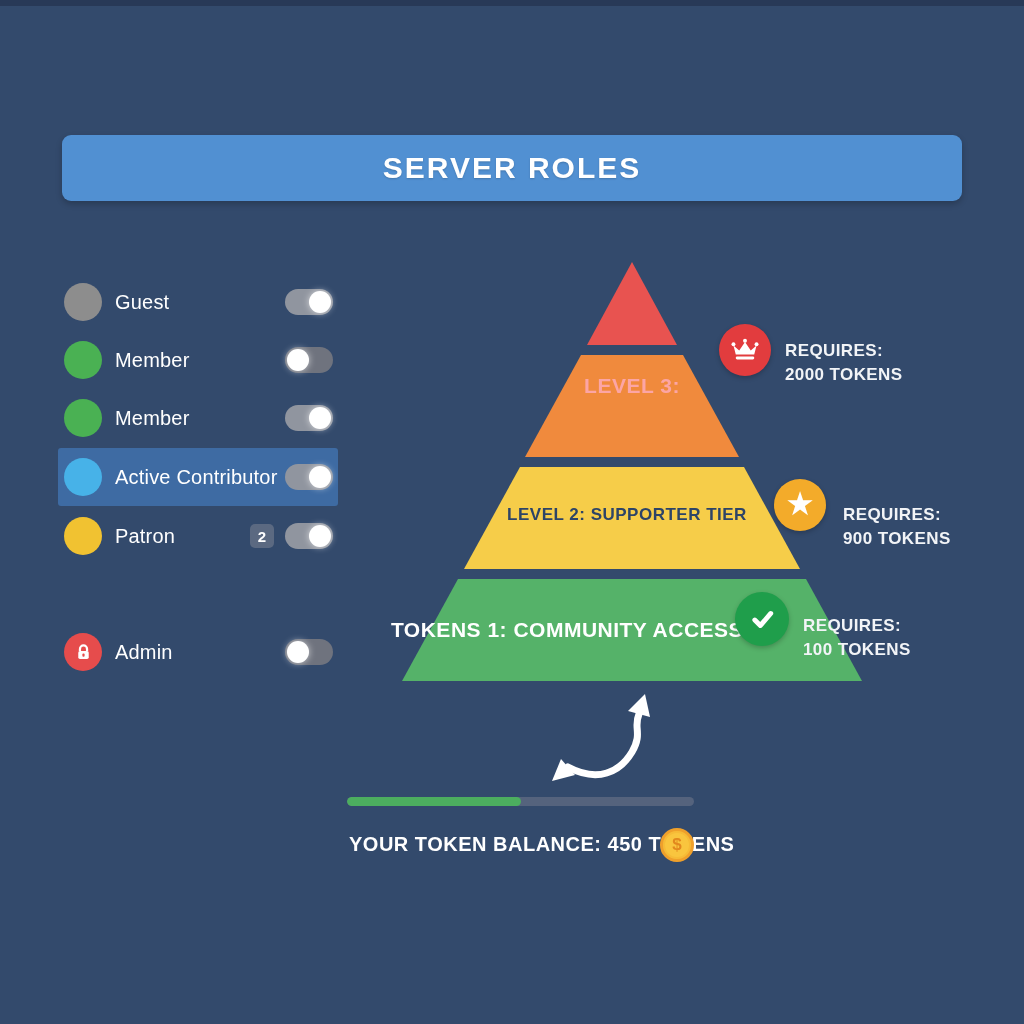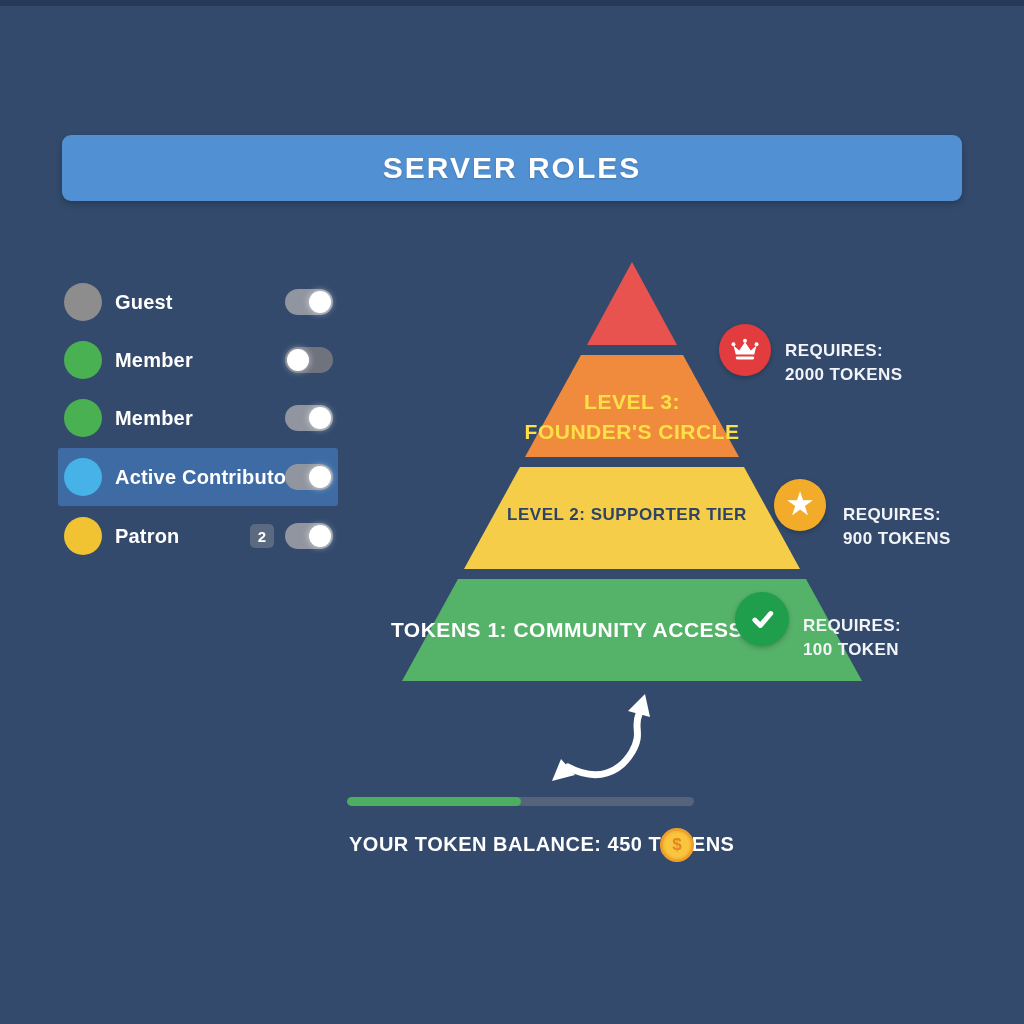--- a/index.html
+++ b/index.html
@@ -25,42 +25,42 @@
   
   .role-row{
     position:absolute;left:58px;width:280px;height:58px;
     display:flex;align-items:center;padding-left:6px;box-sizing:border-box;
   }
   .role-row.selected{border-radius:3px;}
   .avatar{
     width:38px;height:38px;border-radius:50%;flex:0 0 38px;
     display:flex;align-items:center;justify-content:center;
   }
-  .role-label{margin-left:13px;color:#fff;font-size:20px;font-weight:700;letter-spacing:.2px;white-space:nowrap;}
+  .role-label{margin-left:13px;color:#fff;font-size:20px;font-weight:400;letter-spacing:.2px;white-space:nowrap;}
   .toggle{
     position:absolute;right:5px;top:50%;margin-top:-13px;
     width:48px;height:26px;border-radius:13px;background:#6f737e;
   }
   .toggle.on{background:#90959f;}
   .knob{
     position:absolute;top:2px;left:2px;width:22px;height:22px;border-radius:50%;
     background:#fff;box-shadow:0 0 7px rgba(255,255,255,.65);
   }
   .toggle.on .knob{left:24px;}
   .count-badge{
     position:absolute;right:64px;top:50%;margin-top:-12px;
     width:24px;height:24px;border-radius:5px;background:rgba(124,132,148,.55);
     color:#fff;font-size:15px;font-weight:700;
     display:flex;align-items:center;justify-content:center;
   }
 
   
   .pyramid-svg{position:absolute;left:390px;top:250px;}
   .tier-label{position:absolute;transform:translateX(-50%);text-align:center;font-weight:700;letter-spacing:.5px;white-space:nowrap;}
-  .lvl3{left:632px;top:387px;font-size:21px;line-height:30px;color:#fde047;}
+  .lvl3{left:632px;top:371px;font-size:21px;line-height:30px;color:#fca5a5;}
   .lvl2{left:627px;top:505px;font-size:17px;color:#2d4467;}
   .lvl1{left:567px;top:618px;font-size:21px;color:#fff;}
 
   .pyr-badge{
     position:absolute;border-radius:50%;
     display:flex;align-items:center;justify-content:center;
     box-shadow:0 2px 5px rgba(0,0,0,.22);
   }
   .badge-crown{left:719px;top:324px;width:52px;height:52px;}
   .badge-star{left:774px;top:479px;width:52px;height:52px;}
@@ -140,31 +140,43 @@
   <div class="role-row" style="top:507px">
     <span class="avatar" style="background: rgb(241, 194, 49);"></span>
     <span class="role-label">Patron</span>
     <span class="count-badge">2</span>
     <span class="toggle on">
         <span class="knob"></span>
       </span>
   </div>
 
 
+  <div class="role-row" style="top:623px">
+    <span class="avatar" style="background: rgb(230, 76, 76);">
+      <svg viewBox="0 0 24 24" width="19" height="19">
+        <path d="M7.5 10.5 V7.5 a4.5 4.5 0 0 1 9 0 v3" fill="none" stroke="#fff" stroke-width="2.8"></path>
+        <rect x="5.4" y="10.2" width="13.2" height="10" rx="2.2" fill="#fff"></rect>
+        <rect x="10.6" y="13.4" width="2.8" height="4" rx="1.2" fill="#e64c4c"></rect>
+      </svg>
+    </span>
+    <span class="role-label">Admin</span>
+    <span class="toggle">
+        <span class="knob"></span>
+      </span>
+  </div>
 
   <svg class="pyramid-svg" width="590" height="440" viewBox="390 250 590 440">
     <polygon points="632,262 677,345 587,345" fill="#e85350"></polygon>
     <polygon points="581,355 683,355 739,457 525,457" fill="#f08a3d"></polygon>
     <polygon points="520,467 744,467 800,569 464,569" fill="#f6cd49"></polygon>
     <polygon points="458,579 806,579 862,681 402,681" fill="#55b269"></polygon>
   </svg>
 
   <div class="tier-label lvl3">
     <div>LEVEL 3:</div>
-    <div>FOUNDER'S CIRCLE</div>
   </div>
   <div class="tier-label lvl2">LEVEL 2: SUPPORTER TIER</div>
   <div class="tier-label lvl1">TOKENS 1: COMMUNITY ACCESS</div>
 
   <div class="pyr-badge badge-crown" style="background: rgb(226, 60, 62);">
     <svg viewBox="0 0 26 22" width="30" height="26">
       <path d="M3 7 L8 11.5 L13 4 L18 11.5 L23 7 L21 15 L5 15 Z" fill="#fff"></path>
       <circle cx="3" cy="6" r="1.7" fill="#fff"></circle>
         <circle cx="13" cy="3" r="1.7" fill="#fff"></circle>
         <circle cx="23" cy="6" r="1.7" fill="#fff"></circle>
@@ -183,21 +195,21 @@
   <div class="requires req1">
     <div>REQUIRES:</div>
     <div>2000 TOKENS</div>
   </div>
   <div class="requires req2">
     <div>REQUIRES:</div>
     <div>900 TOKENS</div>
   </div>
   <div class="requires req3">
     <div>REQUIRES:</div>
-    <div>100 TOKEN</div>
+    <div>100 TOKENS</div>
   </div>
 
   <svg class="arrow-svg" width="130" height="105" viewBox="535 683 130 105">
     <path d="M 568 767 C 598 783 620 772 632 752 C 643 733 633 728 639 714" fill="none" stroke="#fff" stroke-width="7" stroke-linecap="round"></path>
     <polygon points="552,781 575,775 561,759" fill="#fff"></polygon>
     <polygon points="645,694 650,717 628,711" fill="#fff"></polygon>
   </svg>
 
   <div class="progress-track" style="background: rgb(85, 99, 125);">
     <div class="progress-fill" style="background: rgb(76, 174, 95); width: 50%;"></div>

